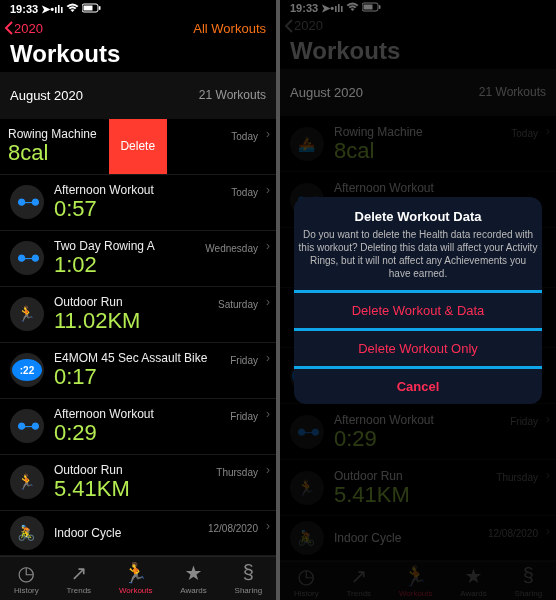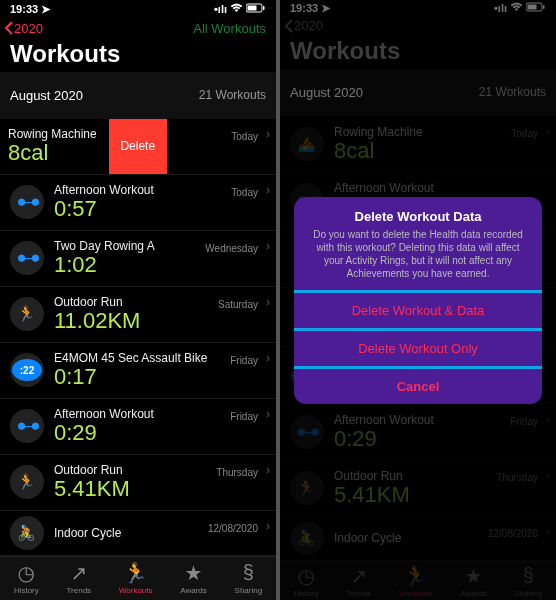--- a/index.html
+++ b/index.html
@@ -16,38 +16,37 @@
   background: #000;
   color: #fff;
   overflow: hidden;
   position: relative;
   display: flex;
   flex-direction: column;
 }
 .status-bar {
   height: 24px;
   display: flex;
-  justify-content: space-between;
   align-items: center;
   padding: 0 10px;
   font-size: 11px;
   font-weight: 600;
 }
 .status-bar .st-left { display: flex; align-items: center; gap: 3px; }
 .status-bar .st-right { display: flex; align-items: center; gap: 3px; }
 .nav-bar {
   display: flex;
   justify-content: space-between;
   padding: 2px 10px 2px 4px;
   font-size: 13px;
   align-items: flex-start;
 }
 .nav-back { color: #ff2d55; display: flex; align-items: center; }
 .nav-back.dim { color: #555; }
-.nav-link { color: #15803d; }
+.nav-link { color: #f97316; }
 .title-row { padding: 2px 10px 4px; }
 .title-row h1 { font-size: 24px; font-weight: 700; }
 .title-row.dim h1 { color: #888; }
 .section-header {
   display: flex;
   justify-content: space-between;
   padding: 16px 10px;
   font-size: 13px;
   background: #111;
 }
@@ -128,35 +127,35 @@
 .dim-overlay {
   position: absolute;
   inset: 0;
   background: rgba(0,0,0,0.55);
   display: flex;
   align-items: center;
   justify-content: center;
   padding: 0 14px;
 }
 .alert {
-  background: #4c1d95;
+  background: #0f172a;
   border-radius: 12px;
   width: 100%;
   overflow: hidden;
   text-align: center;
 }
 .alert-title {
   font-size: 13px;
   font-weight: 600;
   padding: 12px 16px 2px;
 }
 .alert-msg {
   font-size: 10px;
   color: #bbb;
-  padding: 2px 14px 10px;
+  padding: 2px 4px 10px;
   line-height: 1.3;
 }
 .alert-btn {
   border-top: 3px solid #0ea5e9;
   padding: 10px 0;
   color: #ff2d55;
   font-size: 13px;
 }
 .alert-btn.bold { font-weight: 600; }
 .rowing-glyph { color: #b4ec51; font-size: 14px; }

